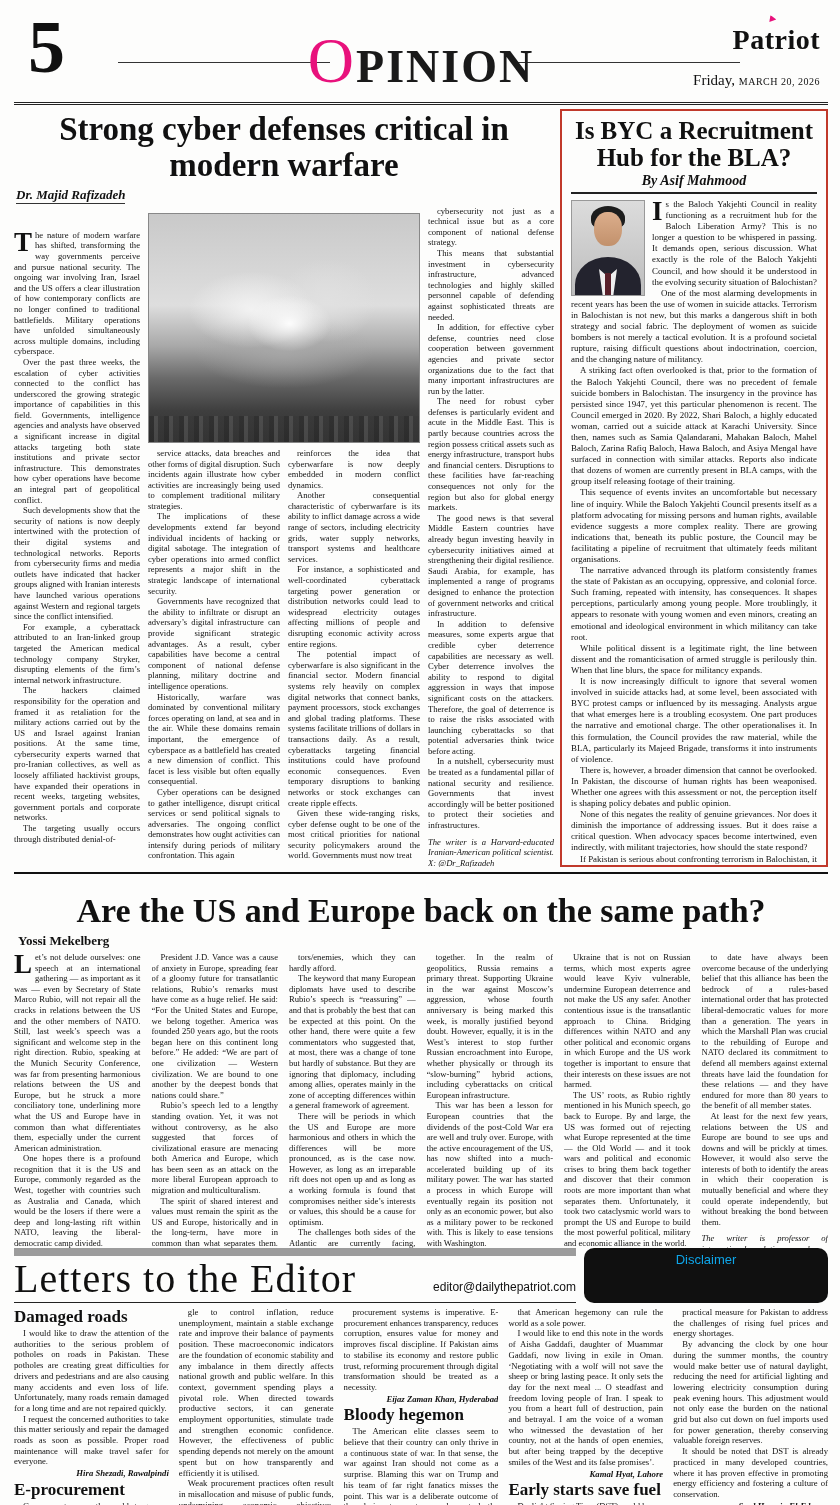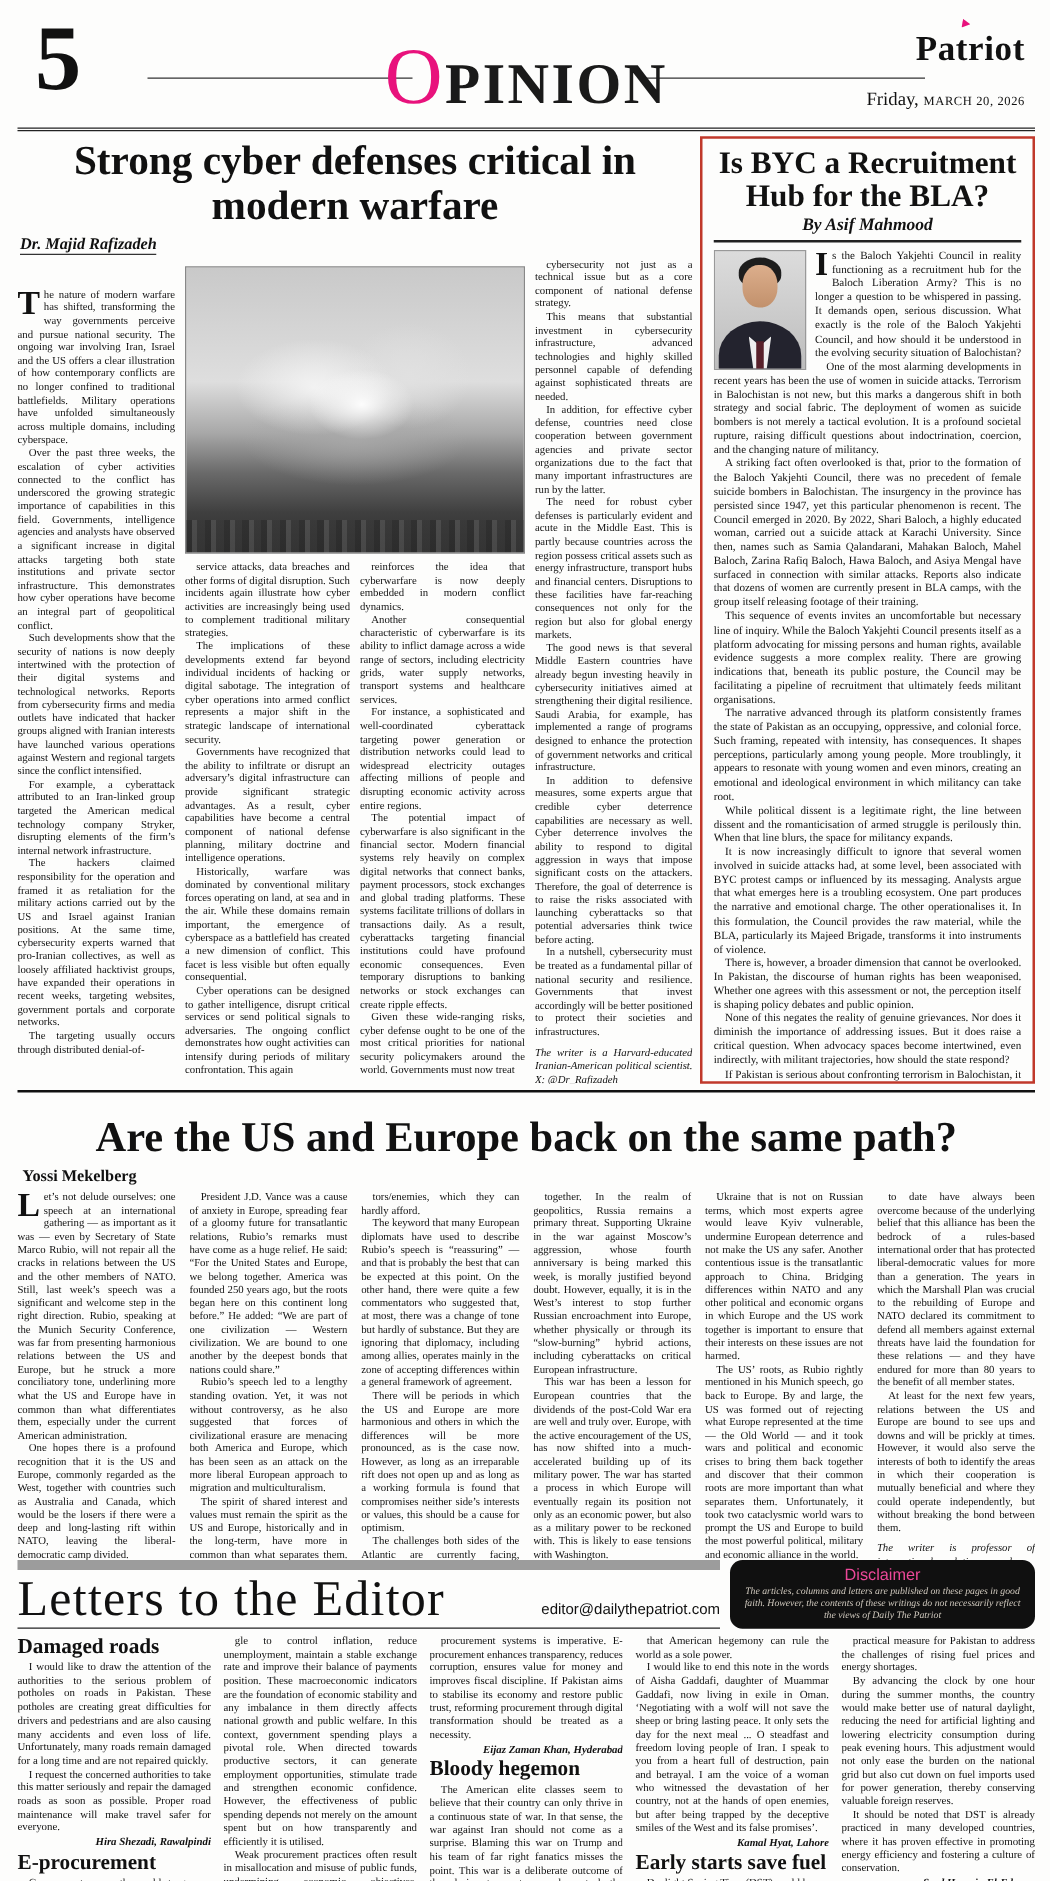--- a/index.html
+++ b/index.html
@@ -65,21 +65,21 @@
   .us-col{flex:1;overflow:hidden;}
   
   .letters{margin-top:4px;}
   .letters-head{display:flex;gap:8px;}
   .lh-left{flex:1;}
   .graybar{height:8px;background:#9c9c9c;margin-bottom:2px;}
   .lh-row{display:flex;align-items:flex-end;justify-content:space-between;border-bottom:1.5px solid #222;padding-bottom:2px;}
   .letters-title{font-size:40px;line-height:42px;font-weight:normal;letter-spacing:1px;}
   .letters-email{font-family:"Liberation Sans",sans-serif;font-size:12px;padding-bottom:6px;}
   .disclaimer{flex:none;width:244px;background:#101010;color:#cfc8bd;border-radius:10px;padding:4px 10px 5px;box-sizing:border-box;}
-  .disclaimer h4{margin:0 0 1px;color:#ec4899;font-weight:normal;font-size:13px;text-align:center;font-family:"Liberation Sans",sans-serif;}
+  .disclaimer h4{margin:0 0 1px;color:#0ea5e9;font-weight:normal;font-size:13px;text-align:center;font-family:"Liberation Sans",sans-serif;}
   .disclaimer p{margin:0;font-size:7.8px;line-height:9.6px;text-align:center;font-style:italic;}
   .letters-cols{display:flex;gap:10px;margin-top:4px;height:206px;overflow:hidden;font-size:8.7px;line-height:10.7px;}
   .letters-col{flex:1;overflow:hidden;}
   .letters-col h3{margin:1px 0 2px;font-size:17px;line-height:18px;font-weight:bold;}
 </style>
 </head>
 <body>
 
 <div class="page">
 
@@ -198,21 +198,20 @@
     <div class="letters-head">
       <div class="lh-left">
         <div class="graybar"></div>
         <div class="lh-row">
           <div class="letters-title">Letters to the Editor</div>
           <div class="letters-email">editor@dailythepatriot.com</div>
         </div>
       </div>
       <div class="disclaimer">
         <h4>Disclaimer</h4>
-        <p>The articles, columns and letters are published on these pages in good faith. However, the contents of these writings do not necessarily reflect the views of Daily The Patriot</p>
       </div>
     </div>
     <div class="letters-cols">
       <div class="letters-col coltext">
         <h3>Damaged roads</h3>
         <div class="coltext" style="display:contents"><p>I would like to draw the attention of the authorities to the serious problem of potholes on roads in Pakistan. These potholes are creating great difficulties for drivers and pedestrians and are also causing many accidents and even loss of life. Unfortunately, many roads remain damaged for a long time and are not repaired quickly.</p><p>I request the concerned authorities to take this matter seriously and repair the damaged roads as soon as possible. Proper road maintenance will make travel safer for everyone.</p></div>
         <div class="sig">Hira Shezadi, Rawalpindi</div>
         <h3>E-procurement</h3>
         <div class="coltext" style="display:contents"><p>Governments across the world strug-</p></div>
       </div>

